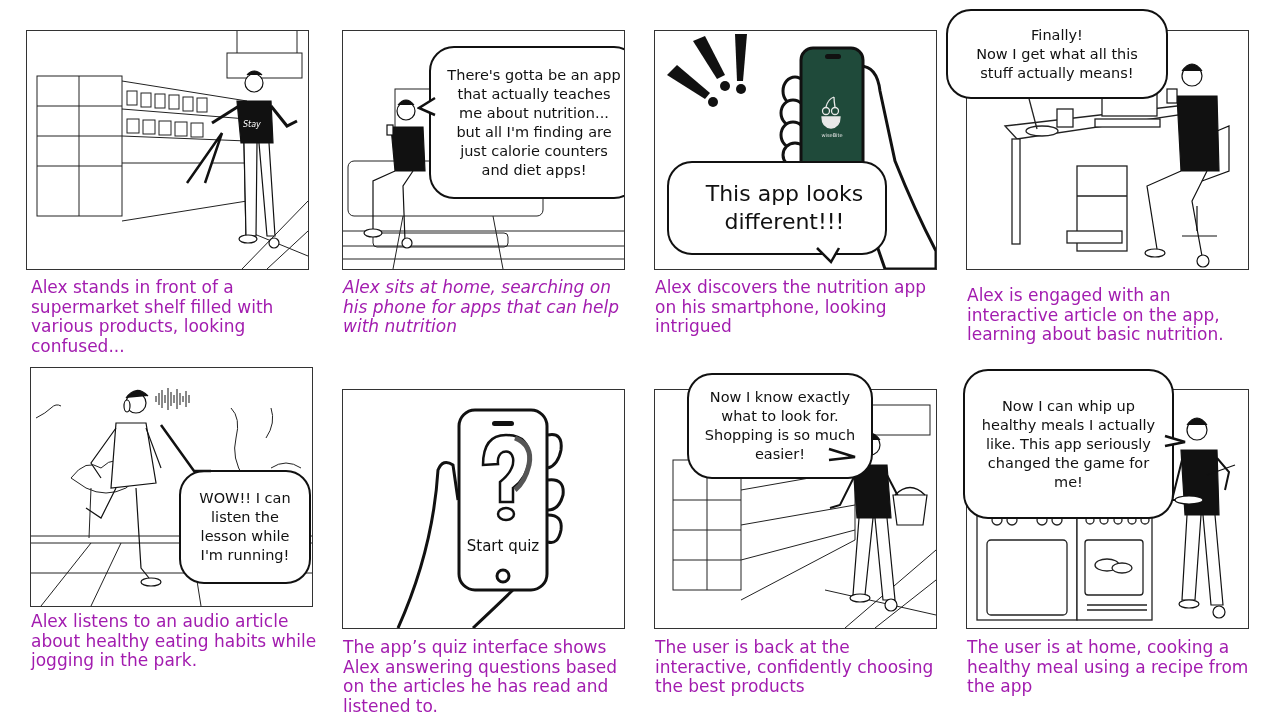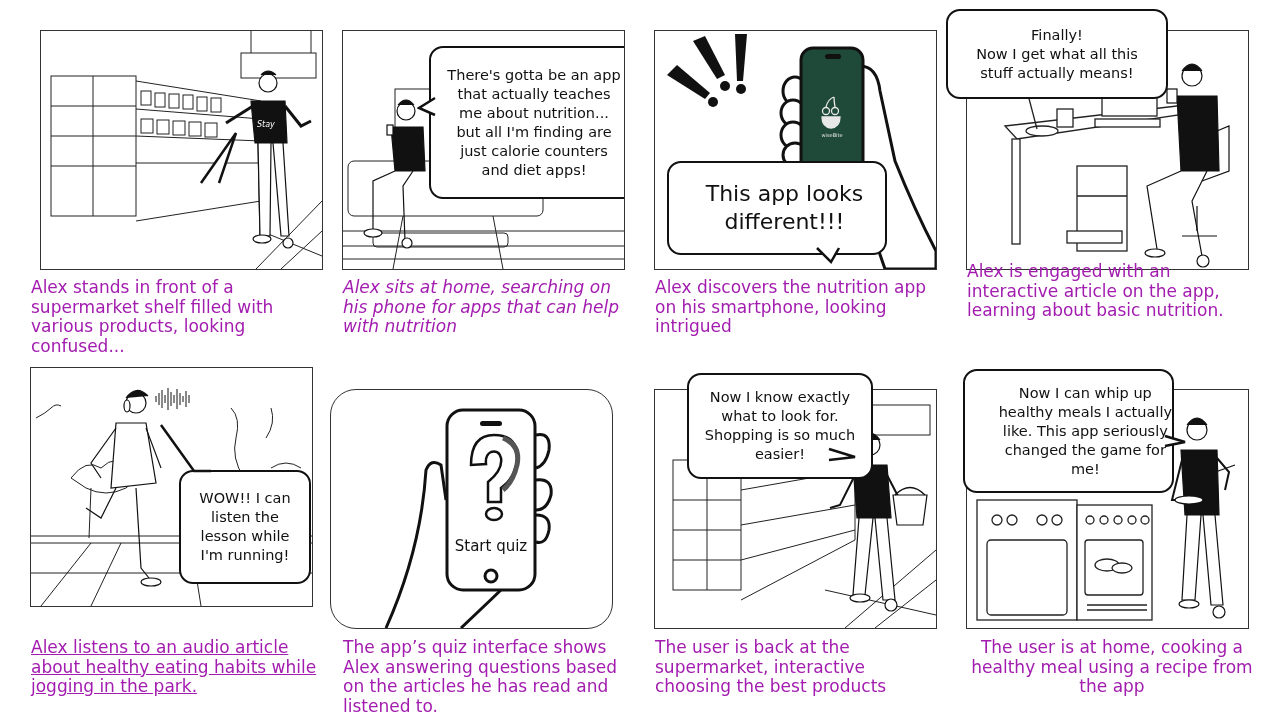--- a/index.html
+++ b/index.html
@@ -1,27 +1,27 @@
 <!DOCTYPE html>
 <html><head>
 <meta charset="utf-8">
 <style>
   html,body{margin:0;padding:0;background:#fff;}
   body{width:1280px;height:720px;position:relative;overflow:hidden;font-family:"DejaVu Sans","Liberation Sans",sans-serif;color:#111;}
   .panel{position:absolute;width:281px;height:238px;border:1.5px solid #333;background:#fff;overflow:hidden;text-decoration:underline;}
   .caption{position:absolute;width:290px;font-size:17px;line-height:19.5px;color:#a21caf;}
-  .bubble{position:absolute;background:#fff;border:2.5px solid #111;border-radius:14px;text-align:center;font-size:14.5px;line-height:19px;color:#111;box-sizing:border-box;display:flex;align-items:center;justify-content:center;z-index:5;white-space:pre-line;}
+  .bubble{position:absolute;background:#fff;border:2.5px solid #111;border-radius:25px;text-align:center;font-size:14.5px;line-height:19px;color:#111;box-sizing:border-box;display:flex;align-items:center;justify-content:center;z-index:5;white-space:pre-line;}
   .bubble span{display:block;}
   .art{position:absolute;left:0;top:0;}
   .tail{position:absolute;z-index:6;}
 </style>
 </head>
 <body>
 
-<div class="panel" style="left:40px;top:30px;">
+<div class="panel" style="left:26px;top:30px;">
   <svg class="art" width="281" height="238">
     <g stroke="#222" fill="none" stroke-width="1">
 
       <rect x="10" y="45" width="85" height="140"></rect>
       <line x1="52" y1="45" x2="52" y2="185"></line>
       <line x1="10" y1="75" x2="95" y2="75"></line>
         <line x1="10" y1="105" x2="95" y2="105"></line>
         <line x1="10" y1="135" x2="95" y2="135"></line>
 
       <path d="M95 50 L220 70 L220 170 L95 190"></path>
@@ -177,21 +177,21 @@
       <path d="M250 100 L262 95 L262 140 L235 150" fill="none"></path>
       <path d="M230 175 L230 200 M215 205 L250 205" fill="none"></path>
     </g>
   </svg>
 </div>
 <div class="bubble" style="left:946px;top:9px;width:222px;height:90px;">
   <span>Finally!
 Now I get what all this
 stuff actually means!</span>
 </div>
-<div class="caption" style="left:967px;top:262px;">
+<div class="caption" style="left:967px;top:286px;">
   <span>Alex is engaged with an interactive article on the app, learning about basic nutrition.</span>
 </div>
 
 <div class="panel" style="left:30px;top:367px;">
   <svg class="art" width="281" height="238">
     <g stroke="#222" fill="none" stroke-width="1">
       <path d="M5 50 q10 -5 15 -10 q5 -5 10 -2 M200 40 q10 10 5 30 q-5 20 8 40 M240 40 q5 15 -5 30"></path>
       <path d="M40 110 q15 -20 30 -10 q15 -15 30 0 q10 10 -5 20 q-20 10 -40 0 z"></path>
       <line x1="60" y1="120" x2="58" y2="170"></line>
       <path d="M240 100 q15 -10 30 0"></path>
@@ -231,25 +231,25 @@
   <svg class="tail" style="left:128px;top:55px;" width="55" height="50">
     <path d="M2 2 L35 48 L52 48" fill="#fff" stroke="#111" stroke-width="2.5"></path>
   </svg>
   <div class="bubble" style="left:148px;top:102px;width:132px;height:114px;font-size:14.5px;">
     <span>WOW!! I can
 listen the
 lesson while
 I'm running!</span>
   </div>
 </div>
-<div class="caption" style="left:31px;top:638px;text-decoration:underline;">
+<div class="caption" style="left:31px;top:612px;">
   <span>Alex listens to an audio article about healthy eating habits while jogging in the park.</span>
 </div>
 
-<div class="panel" style="left:330px;top:389px;border-radius:26px;">
+<div class="panel" style="left:342px;top:389px;">
   <svg class="art" width="281" height="238">
     <g stroke="#111" stroke-width="3" fill="#fff">
       <path d="M55 238 Q90 160 95 80 Q100 68 110 75 L115 110"></path>
       <path d="M130 238 Q165 205 175 195"></path>
       <path d="M205 45 Q220 42 218 60 Q215 75 205 78"></path>
       <path d="M205 90 Q222 88 220 105 Q216 120 205 120"></path>
       <path d="M205 125 Q220 125 218 140 Q215 155 205 152"></path>
       <rect x="116" y="20" width="88" height="180" rx="16"></rect>
     </g>
     <rect x="149" y="31" width="22" height="5" rx="2.5" fill="#111"></rect>
@@ -300,21 +300,21 @@
     <path d="M2 4 L28 12 L2 15" fill="#fff" stroke="#111" stroke-width="2.5"></path>
   </svg>
 </div>
 <div class="bubble" style="left:643px;top:373px;width:186px;height:106px;margin-left:44px;">
   <span>Now I know exactly
 what to look for.
 Shopping is so much
 easier!</span>
 </div>
 <div class="caption" style="left:655px;top:638px;">
-  <span>The user is back at the supermarket, interactive choosing the best products</span>
+  <span>The user is back at the interactive, confidently choosing the best products</span>
 </div>
 
 <div class="panel" style="left:966px;top:389px;">
   <svg class="art" width="281" height="238">
     <g stroke="#222" fill="#fff" stroke-width="1.3">
       <rect x="10" y="110" width="100" height="120"></rect>
       <rect x="20" y="150" width="80" height="75" rx="4"></rect>
       <rect x="110" y="115" width="75" height="115"></rect>
       <rect x="118" y="150" width="58" height="55" rx="3"></rect>
       <g fill="none">
@@ -343,22 +343,22 @@
       <line x1="240" y1="85" x2="268" y2="75"></line>
       <path d="M220 125 L215 210 L228 210 L234 125 Z M236 125 L248 125 L256 215 L244 215 Z" fill="#fff"></path>
       <ellipse cx="222" cy="214" rx="10" ry="4" fill="#fff"></ellipse>
         <ellipse cx="252" cy="222" rx="6" ry="6" fill="#fff"></ellipse>
     </g>
   </svg>
   <svg class="tail" style="left:196px;top:42px;" width="25" height="20">
     <path d="M2 4 L22 10 L2 14" fill="#fff" stroke="#111" stroke-width="2.5"></path>
   </svg>
 </div>
-<div class="bubble" style="left:963px;top:369px;width:211px;height:124px;justify-content:flex-end;">
+<div class="bubble" style="left:963px;top:369px;width:211px;height:150px;">
   <span>Now I can whip up
 healthy meals I actually
 like. This app seriously
 changed the game for
 me!</span>
 </div>
-<div class="caption" style="left:967px;top:638px;text-align:center;">
+<div class="caption" style="left:967px;top:638px;">
   <span>The user is at home, cooking a healthy meal using a recipe from the app</span>
 </div>
 
 </body></html>

